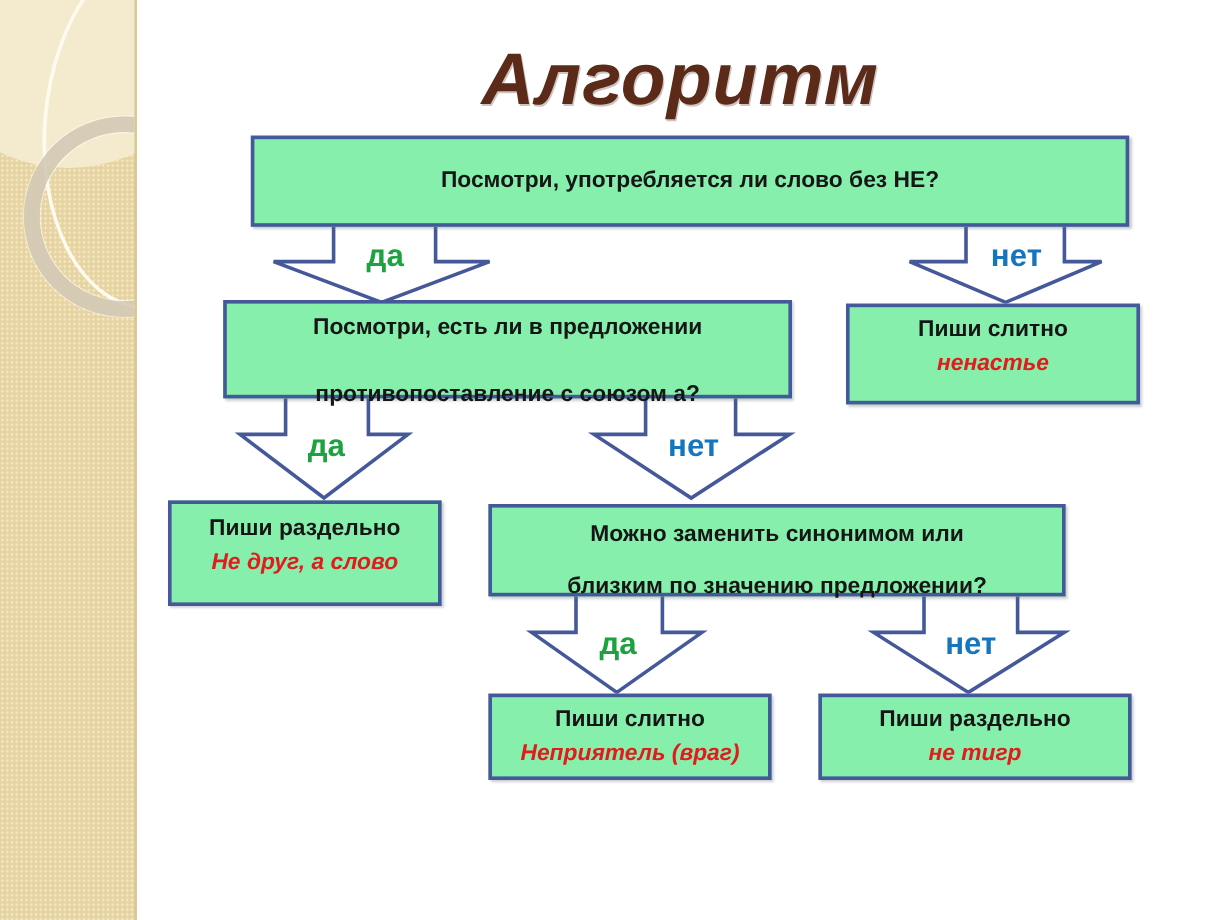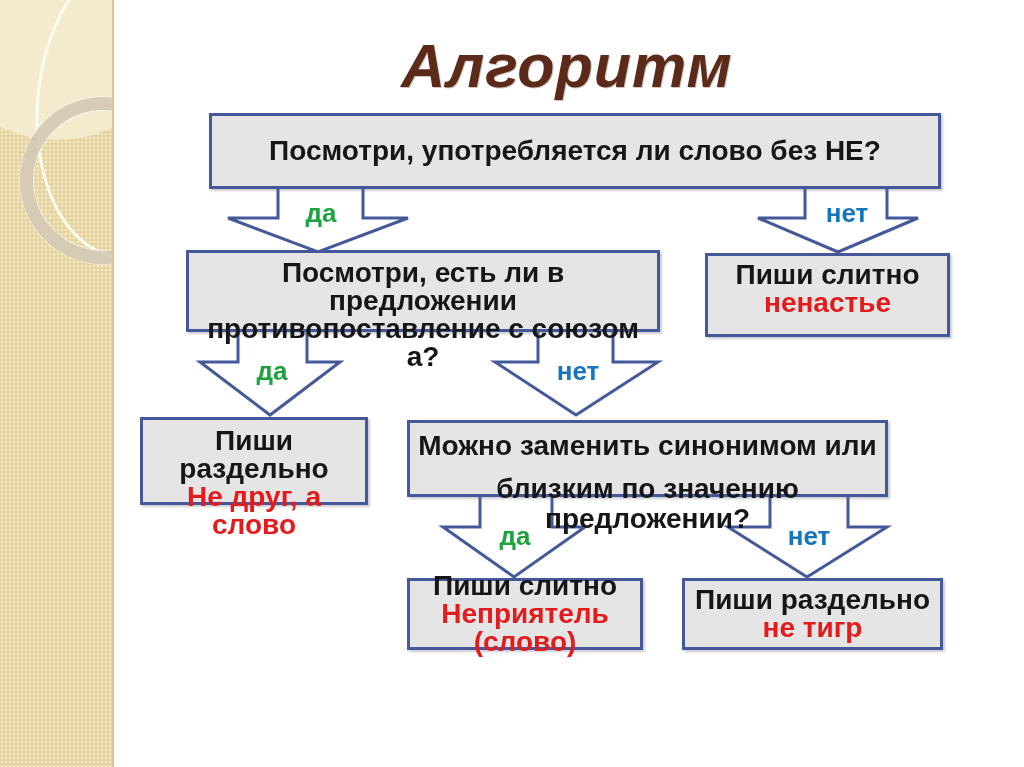--- a/index.html
+++ b/index.html
@@ -44,29 +44,29 @@
     font-size:61px;line-height:72px;font-weight:bold;font-style:italic;
     color:var(--c-title);letter-spacing:1px;
     text-shadow:1px 1px 0 rgba(60,20,5,0.25);
     z-index:5;
   }
   
   .arrows{position:absolute;left:0;top:0;z-index:1;}
   .arrows polygon{fill:#ffffff;stroke:var(--c-border);stroke-width:3;stroke-linejoin:miter;}
   
   .node{
-    position:absolute;background:#e5e5e5;border:3px solid var(--c-border);
+    position:absolute;background:#86efac;border:3px solid var(--c-border);
     box-sizing:border-box;z-index:2;
     display:flex;flex-direction:column;align-items:center;justify-content:center;
     text-align:center;font-weight:bold;color:#161616;
-    font-size:28px;line-height:28px;
+    font-size:19px;line-height:28px;
     box-shadow:2px 2px 2px rgba(110,110,130,0.35);
   }
   .node.top-align{justify-content:flex-start;padding-top:5px;}
-  .example{color:var(--c-example);}
+  .example{color:var(--c-example);font-style:italic;}
   
   .lbl{
     position:absolute;z-index:3;transform:translateX(-50%);
     font-size:26px;line-height:34px;font-weight:bold;white-space:nowrap;
   }
   .lbl.yes{color:var(--c-yes);}
   .lbl.no{color:var(--c-no);}
 </style>
 </head>
 <body>
@@ -87,21 +87,21 @@
     <polygon points="238,330 238,362 200,362 270,415 340,362 307,362 307,330"></polygon>
     <polygon points="538,330 538,362 495,362 576,415 658,362 613,362 613,330"></polygon>
     <polygon points="480,495 480,527 443,527 514,577 585,527 552,527 552,495"></polygon>
     <polygon points="770,495 770,527 728,527 807,577 887,527 848,527 848,495"></polygon>
   </svg>
 
   <div class="node" style="left:209px;top:113px;width:732px;height:76px;">
     <span>Посмотри, употребляется ли слово без НЕ?</span>
   </div>
 
-  <div class="node top-align" style="left:186px;top:250px;width:474px;height:82px;padding-top:6px;">
+  <div class="node top-align" style="left:186px;top:250px;width:474px;height:82px;padding-top:6px;gap:28px;">
     <span>Посмотри, есть ли в предложении</span>
     <span>противопоставление с союзом а?</span>
   </div>
 
   <div class="node top-align" style="left:705px;top:253px;width:245px;height:84px;">
     <span>Пиши слитно</span>
     <span class="example">ненастье</span>
   </div>
 
   <div class="node top-align" style="left:140px;top:417px;width:228px;height:88px;padding-top:7px;">
@@ -109,21 +109,21 @@
     <span class="example">Не друг, а слово</span>
   </div>
 
   <div class="node top-align" style="left:407px;top:420px;width:481px;height:77px;padding-top:8px;line-height:30px;gap:13px;">
     <span>Можно заменить синонимом или</span>
     <span>близким по значению предложении?</span>
   </div>
 
   <div class="node" style="left:407px;top:578px;width:236px;height:72px;">
     <span>Пиши слитно</span>
-    <span class="example">Неприятель (слово)</span>
+    <span class="example">Неприятель (враг)</span>
   </div>
 
   <div class="node" style="left:682px;top:578px;width:261px;height:72px;">
     <span>Пиши раздельно</span>
     <span class="example">не тигр</span>
   </div>
 
   <span class="lbl yes" style="left:321px;top:196px;">да</span>
   <span class="lbl no" style="left:847px;top:196px;">нет</span>
   <span class="lbl yes" style="left:272px;top:354px;">да</span>

